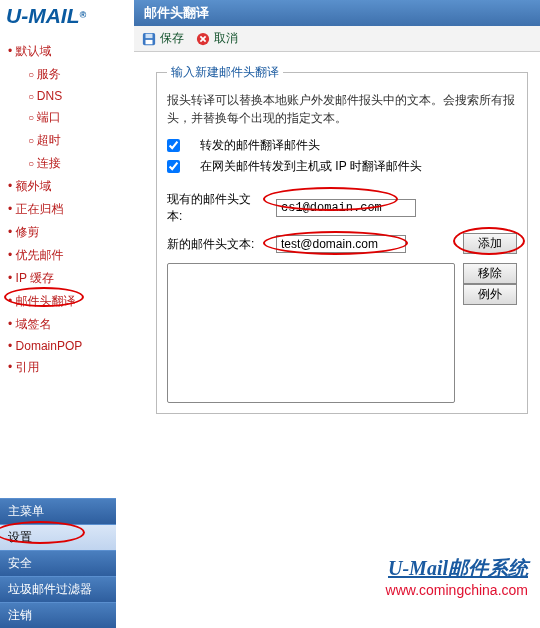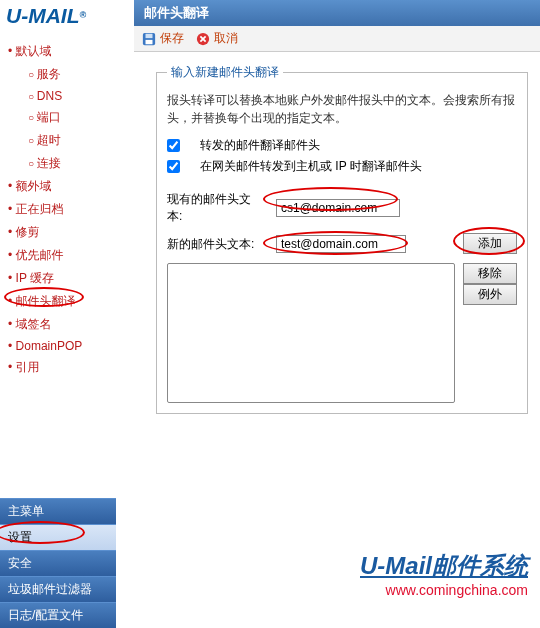--- a/index.html
+++ b/index.html
@@ -21,48 +21,48 @@
   .red-oval { position: absolute; left: -4px; top: -3px; width: 80px; height: 20px; border: 2px solid #d00; border-radius: 50%; pointer-events: none; }
 
   .bottom-menu { position: absolute; bottom: 0; left: 0; width: 116px; }
   .bottom-item { background: linear-gradient(#4a7fbf, #2e5e9e); color: #fff; padding: 4px 8px; font-size: 12px; border-top: 1px solid #5a8fcf; cursor: pointer; }
   .bottom-item.light { background: linear-gradient(#d9e6f7, #c0d4ef); color: #000; position: relative; }
   .bottom-item.light .red-oval2 { position: absolute; left: -5px; top: -4px; width: 90px; height: 23px; border: 2px solid #d00; border-radius: 50%; pointer-events: none; }
 
   .main { flex: 1; background: #fff; display: flex; flex-direction: column; }
   .title-bar { background: linear-gradient(#5a90cc, #3e70ac); color: #fff; padding: 4px 10px; font-size: 13px; font-weight: bold; }
   .toolbar { background: #f3f3f3; padding: 4px 8px; display: flex; gap: 12px; align-items: center; border-bottom: 1px solid #ccc; }
-  .tool-btn { display: inline-flex; align-items: center; gap: 4px; font-size: 12px; cursor: pointer; color: #c2410c; }
+  .tool-btn { display: inline-flex; align-items: center; gap: 4px; font-size: 12px; cursor: pointer; color: #14532d; }
   .save-icon { width: 14px; height: 14px; display:inline-block; }
   .cancel-icon { width: 14px; height: 14px; display:inline-block; }
 
   .content { padding: 12px; flex:1; overflow: hidden; position: relative; }
   .fieldset { border: 1px solid #bbb; padding: 10px; margin-left: 10px; }
   .legend { color: #1a5aa0; font-size: 12px; padding: 0 4px; }
   .desc { font-size: 12px; color: #333; line-height: 1.5; margin-bottom: 10px; }
   .check-row { margin: 4px 0; display: flex; align-items: center; gap: 20px; font-size: 12px; }
   .check-row input { width: 13px; height: 13px; }
 
   .form-row { display: flex; align-items: center; gap: 14px; margin: 10px 0; position: relative; }
   .form-label { width: 95px; font-size: 12px; text-align: left; }
   .form-input { border: 1px solid #888; padding: 1px 4px; font-size: 12px; height: 18px; }
-  .input1 { width: 124px; }
+  .input1 { width: 140px; font-family: Liberation Mono, monospace; }
   .input2 { width: 130px; }
   .red-oval-input { position: absolute; border: 2px solid #d00; border-radius: 50%; pointer-events: none; }
 
   .btn { background: linear-gradient(#f7f7f7,#dcdcdc); border: 1px solid #888; padding: 1px 14px; font-size: 12px; cursor: pointer; }
   .add-btn-wrap { position: absolute; right: 0; top: -2px; }
   .red-oval-btn { position: absolute; left: -10px; top: -6px; width: 72px; height: 28px; border: 2px solid #d00; border-radius: 50%; pointer-events: none; }
 
   .listbox-row { display: flex; gap: 8px; margin-top: 8px; }
   .listbox { flex: 1; height: 140px; border: 1px solid #888; background: #fff; }
   .side-btns { display: flex; flex-direction: column; }
 
   .watermark { position: absolute; right: 12px; bottom: 30px; text-align: right; }
-  .wm-title { color: #1a5aa0; font-family: Liberation Sans, sans-serif; font-size: 24px; font-weight: bold; font-style: italic; text-decoration: underline; }
+  .wm-title { color: #1a5aa0; font-family: Liberation Serif, serif; font-size: 20px; font-weight: bold; font-style: italic; text-decoration: underline; }
   .wm-url { color: #e01030; font-family: Arial, sans-serif; font-size: 14px; }
 </style>
 </head>
 <body>
 
 <div class="layout">
   <div class="sidebar">
     <div class="logo">
       <span class="logo-text">U-MAIL</span><span class="logo-text logo-sup">®</span>
     </div>
@@ -90,21 +90,21 @@
     </div>
 
     <div class="bottom-menu">
       <div class="bottom-item">主菜单</div>
       <div class="bottom-item light">
         <span>设置</span>
         <span class="red-oval2"></span>
       </div>
       <div class="bottom-item">安全</div>
       <div class="bottom-item">垃圾邮件过滤器</div>
-      <div class="bottom-item">日志/配置文件</div>
+      <div class="bottom-item">注销</div>
     </div>
   </div>
 
   <div class="main">
     <div class="title-bar">邮件头翻译</div>
     <div class="toolbar">
       <span class="tool-btn">
         <span class="save-icon">
           <svg viewBox="0 0 16 16">
               <rect x="1" y="1" width="14" height="14" rx="2" fill="#3b78c4"></rect>

